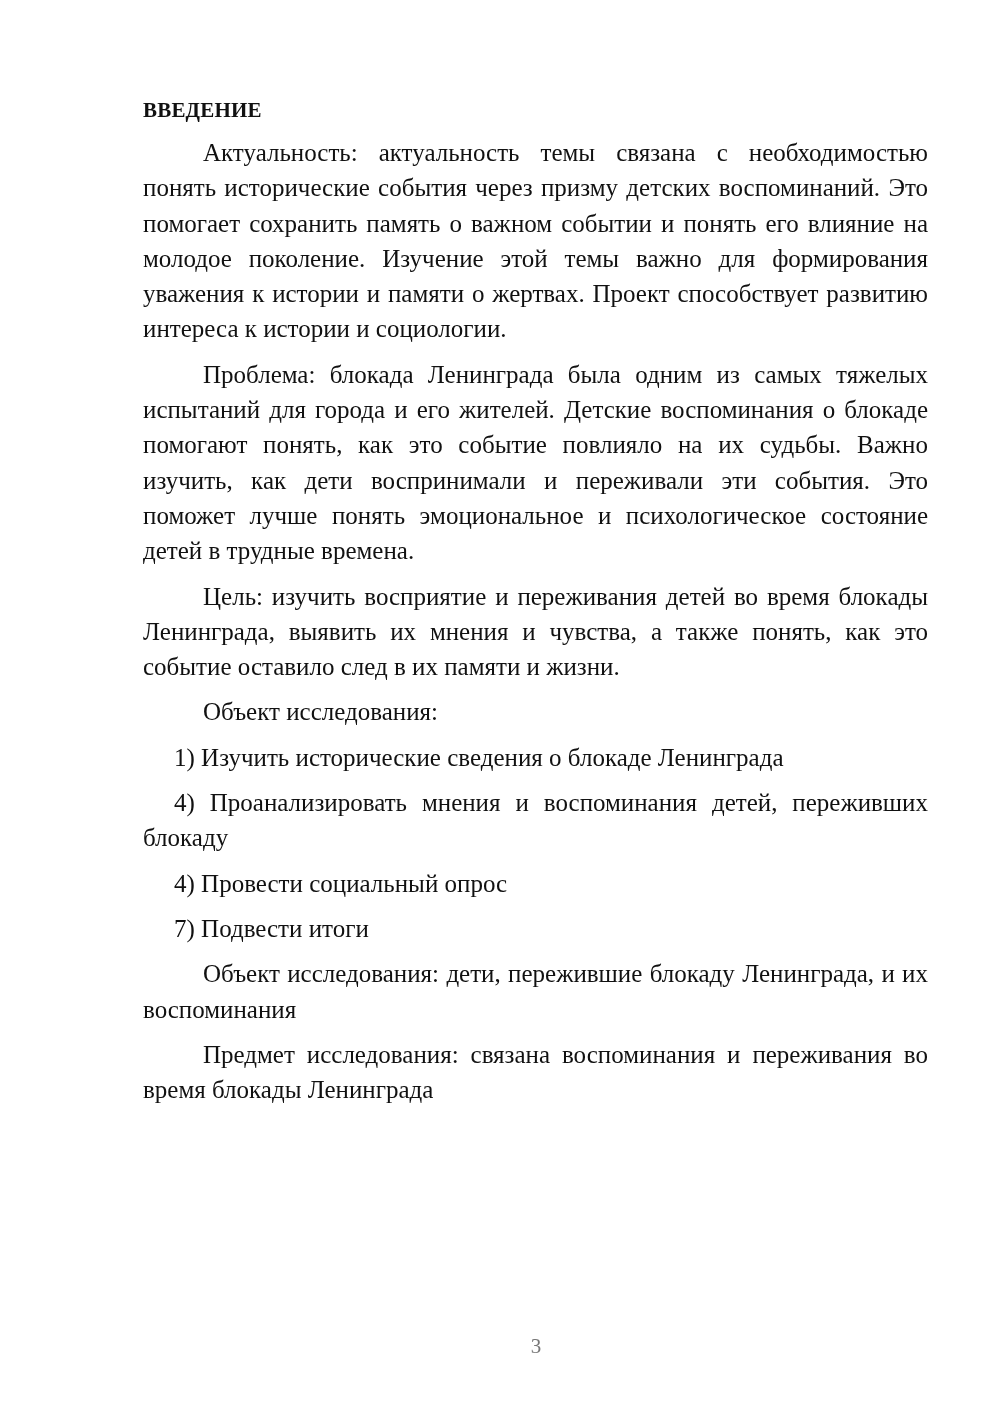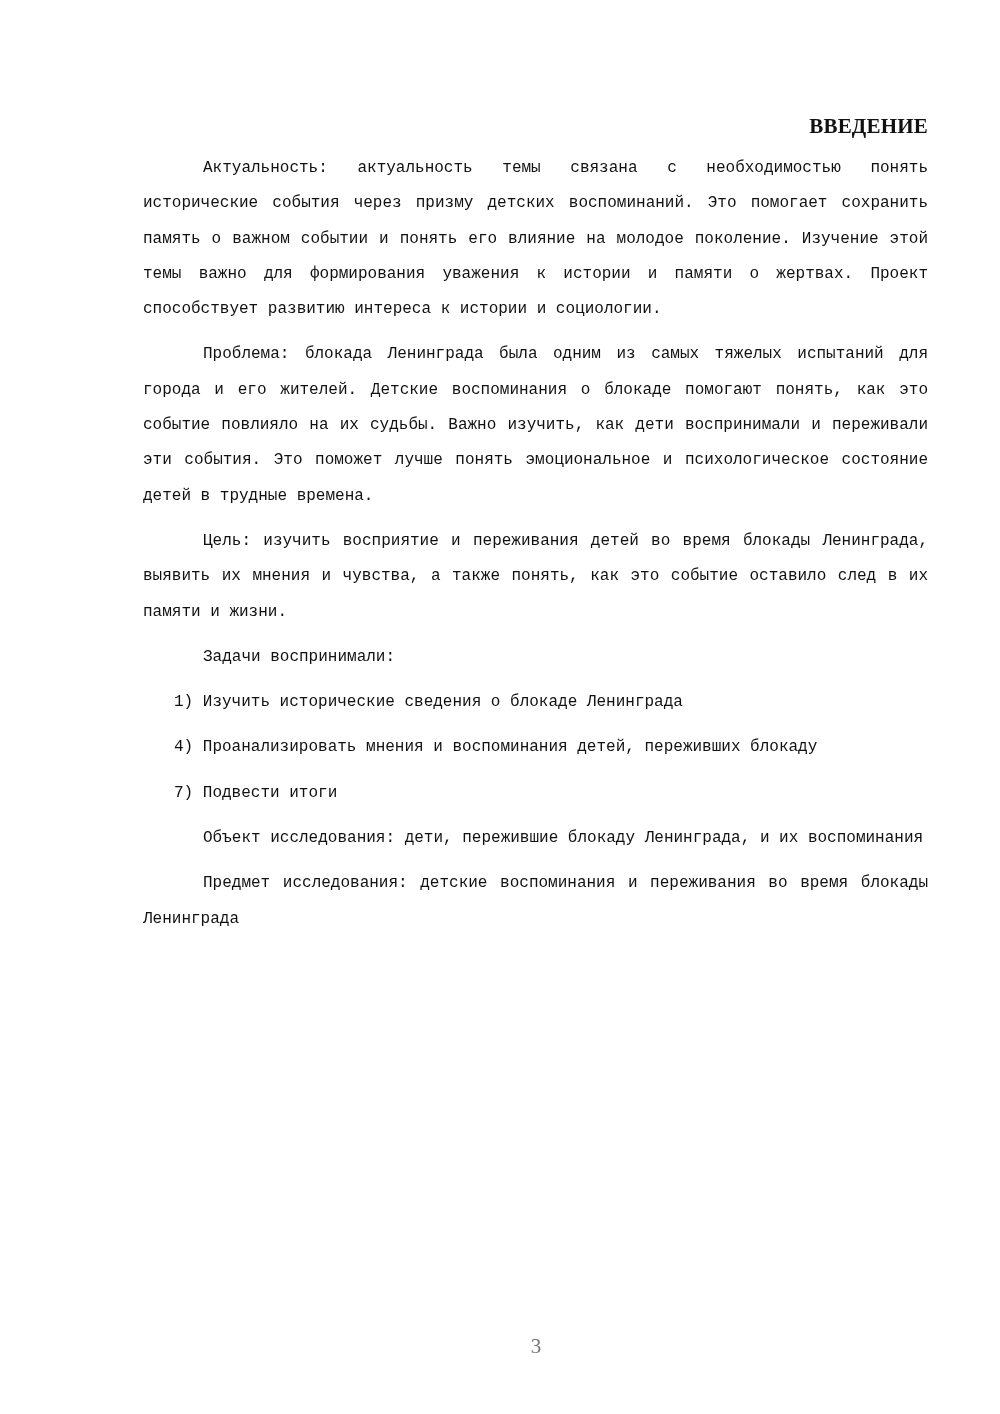--- a/index.html
+++ b/index.html
@@ -15,34 +15,33 @@
       font-family: "Liberation Serif", "DejaVu Serif", serif;
       color: #111111;
     }
     .page {
       position: absolute;
       left: 143px;
       top: 93px;
       width: 785px;
     }
     .heading {
-      text-align: right;
+      text-align: left;
       font-weight: bold;
       font-size: 21px;
       line-height: 35px;
-      margin: 16px 0 0 0;
+      margin: 0 0 0 0;
       letter-spacing: 0.2px;
     }
     .para {
-      font-size: 16px;
+      font-size: 25px;
       line-height: 35.3px;
       text-align: justify;
       text-indent: 60px;
       margin: 0 0 10px 0;
-      font-family: Liberation Mono, monospace;
     }
     .para.first {
       margin-top: 7px;
     }
     .para.noindent-list {
       text-indent: 31px;
     }
     .para.last {
       margin-bottom: 0;
     }
@@ -58,25 +57,26 @@
   </style>
 </head>
 <body>
 
 <div class="page">
   <h1 class="heading">ВВЕДЕНИЕ</h1>
 
   <p class="para first">Актуальность: актуальность темы связана с необходимостью понять исторические события через призму детских воспоминаний. Это помогает сохранить память о важном событии и понять его влияние на молодое поколение. Изучение этой темы важно для формирования уважения к истории и памяти о жертвах. Проект способствует развитию интереса к истории и социологии.</p>
   <p class="para">Проблема: блокада Ленинграда была одним из самых тяжелых испытаний для города и его жителей. Детские воспоминания о блокаде помогают понять, как это событие повлияло на их судьбы. Важно изучить, как дети воспринимали и переживали эти события. Это поможет лучше понять эмоциональное и психологическое состояние детей в трудные времена.</p>
   <p class="para">Цель: изучить восприятие и переживания детей во время блокады Ленинграда, выявить их мнения и чувства, а также понять, как это событие оставило след в их памяти и жизни.</p>
-  <p class="para">Задачи воспринимали:</p>
+  <p class="para">Объект исследования:</p>
 
   <div>
     <p class="para noindent-list">1) Изучить исторические сведения о блокаде Ленинграда</p>
     <p class="para noindent-list">4) Проанализировать мнения и воспоминания детей, переживших блокаду</p>
+    <p class="para noindent-list">4) Провести социальный опрос</p>
     <p class="para noindent-list">7) Подвести итоги</p>
   </div>
 
   <p class="para">Объект исследования: дети, пережившие блокаду Ленинграда, и их воспоминания</p>
-  <p class="para">Предмет исследования: детские воспоминания и переживания во время блокады Ленинграда</p>
+  <p class="para">Предмет исследования: связана воспоминания и переживания во время блокады Ленинграда</p>
 </div>
 
 <div class="page-number">3</div>
 
 </body></html>

